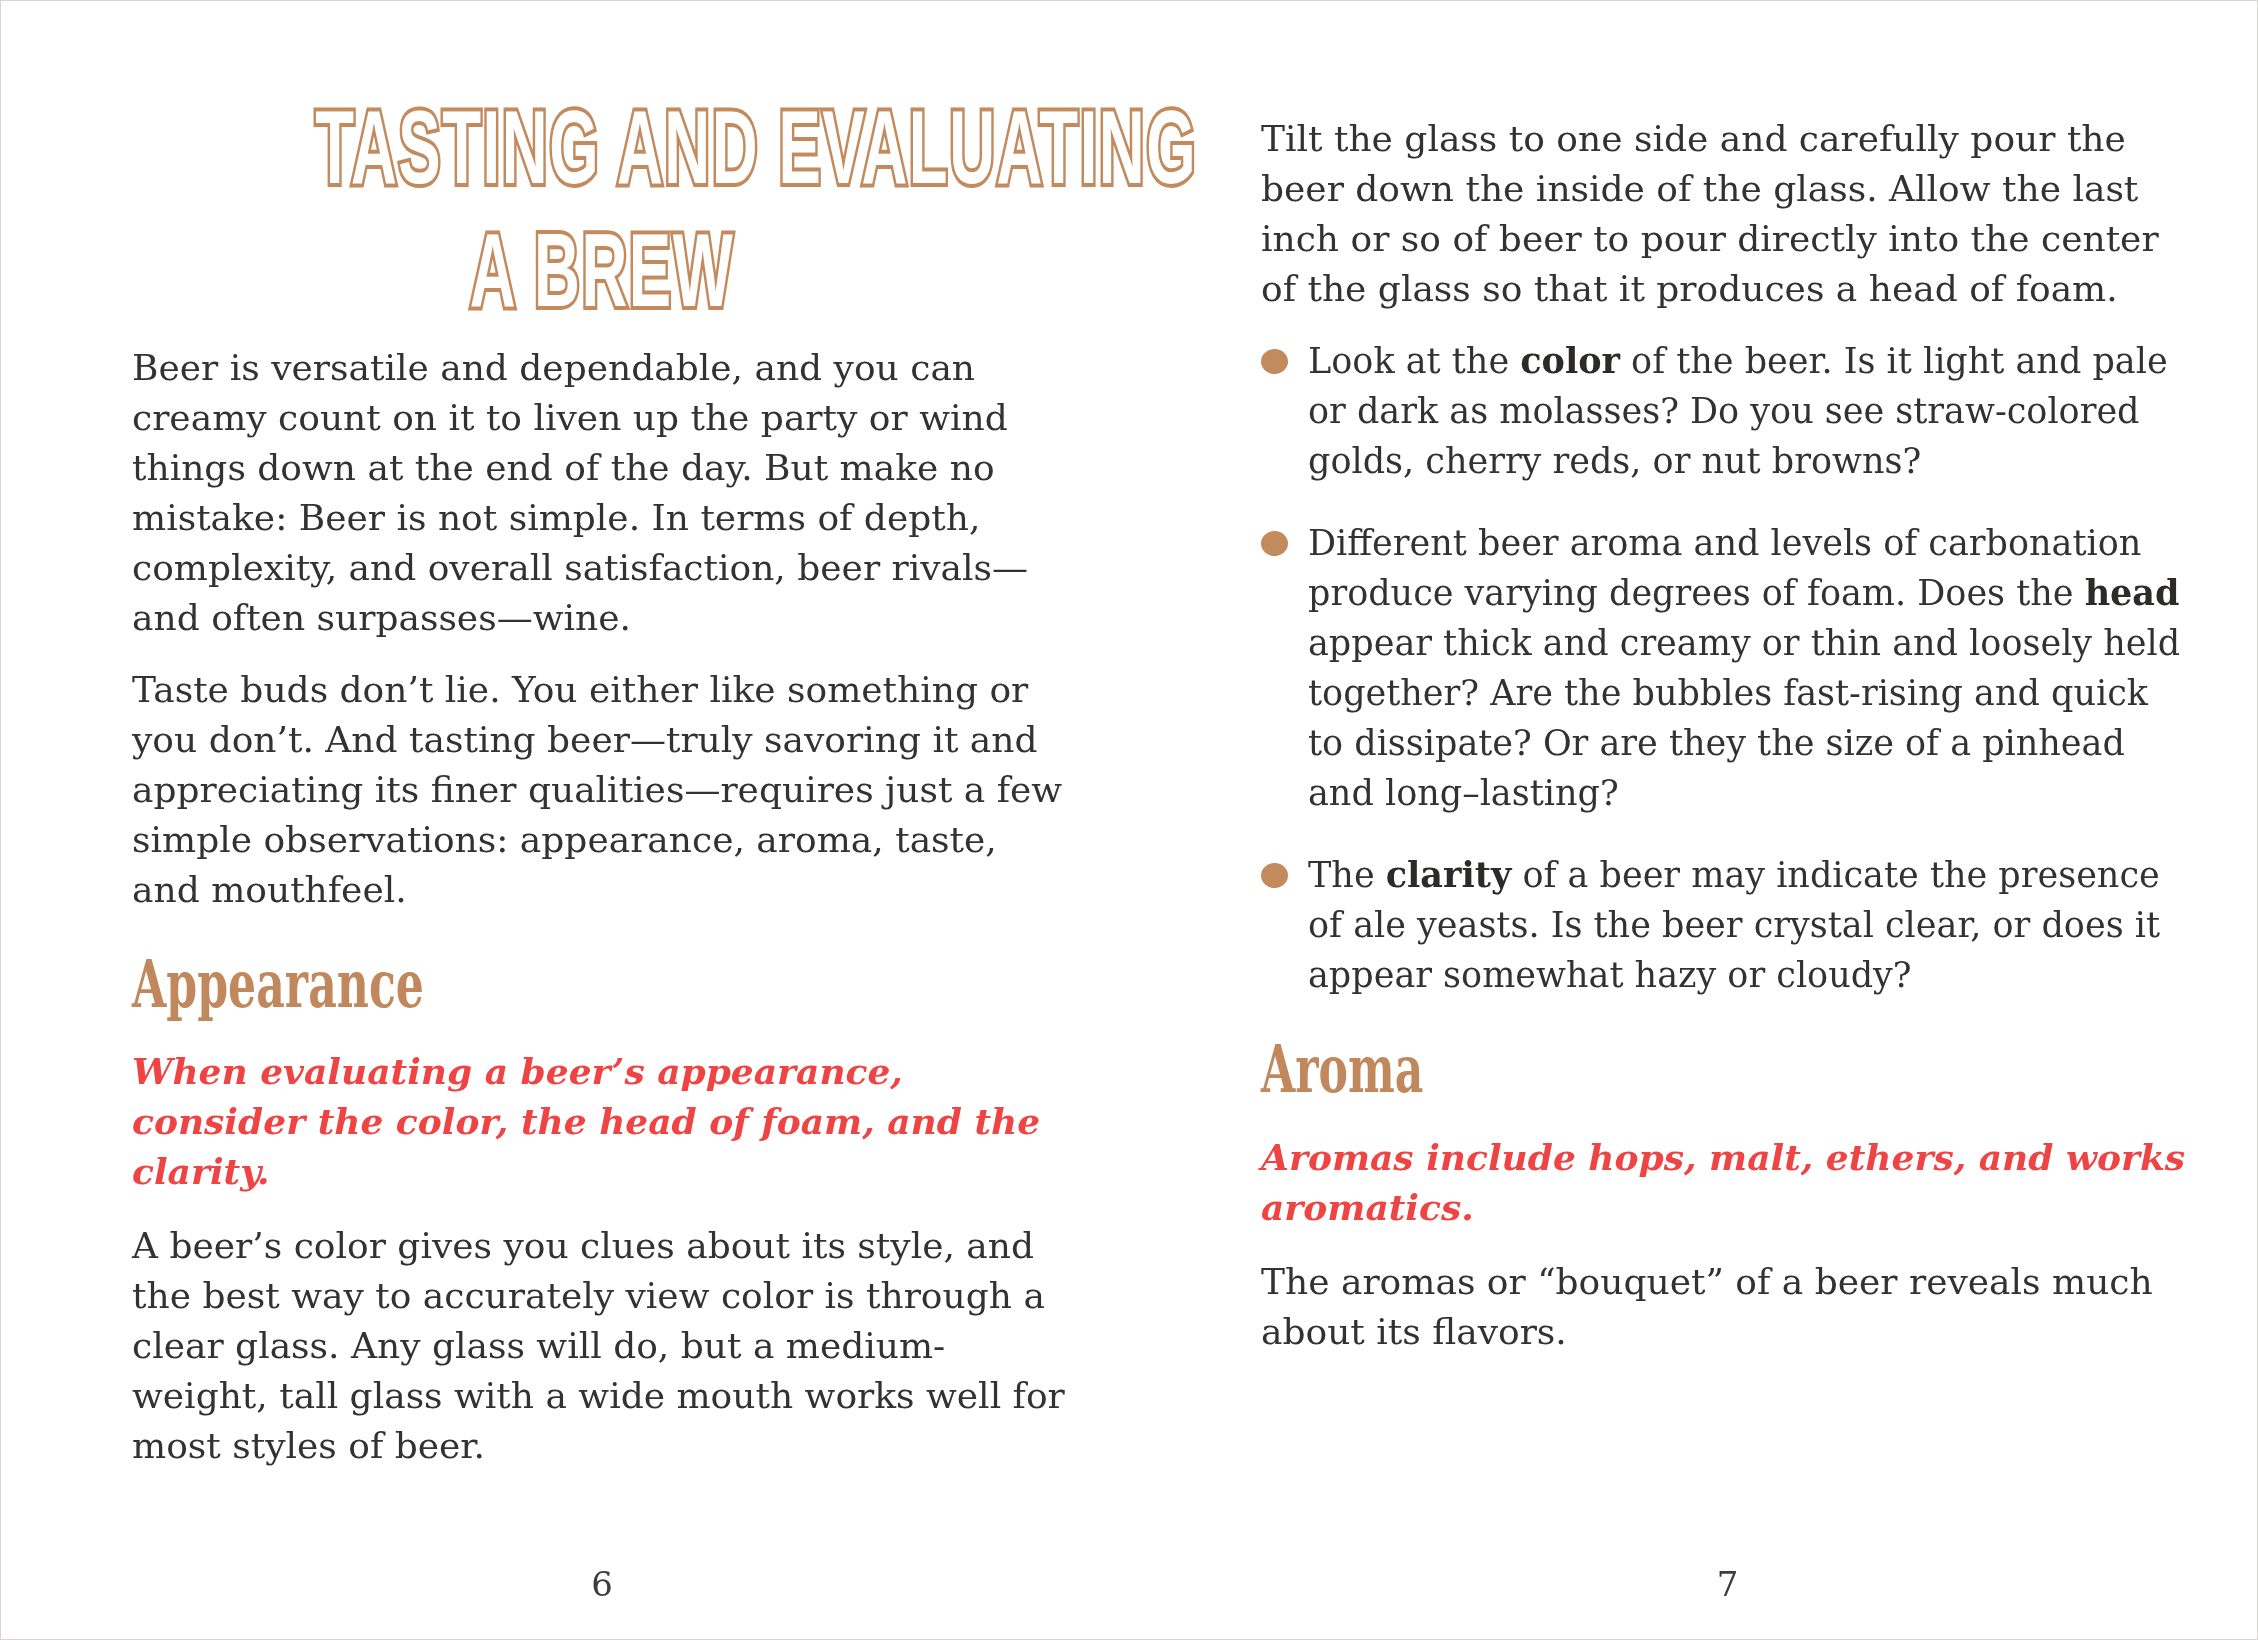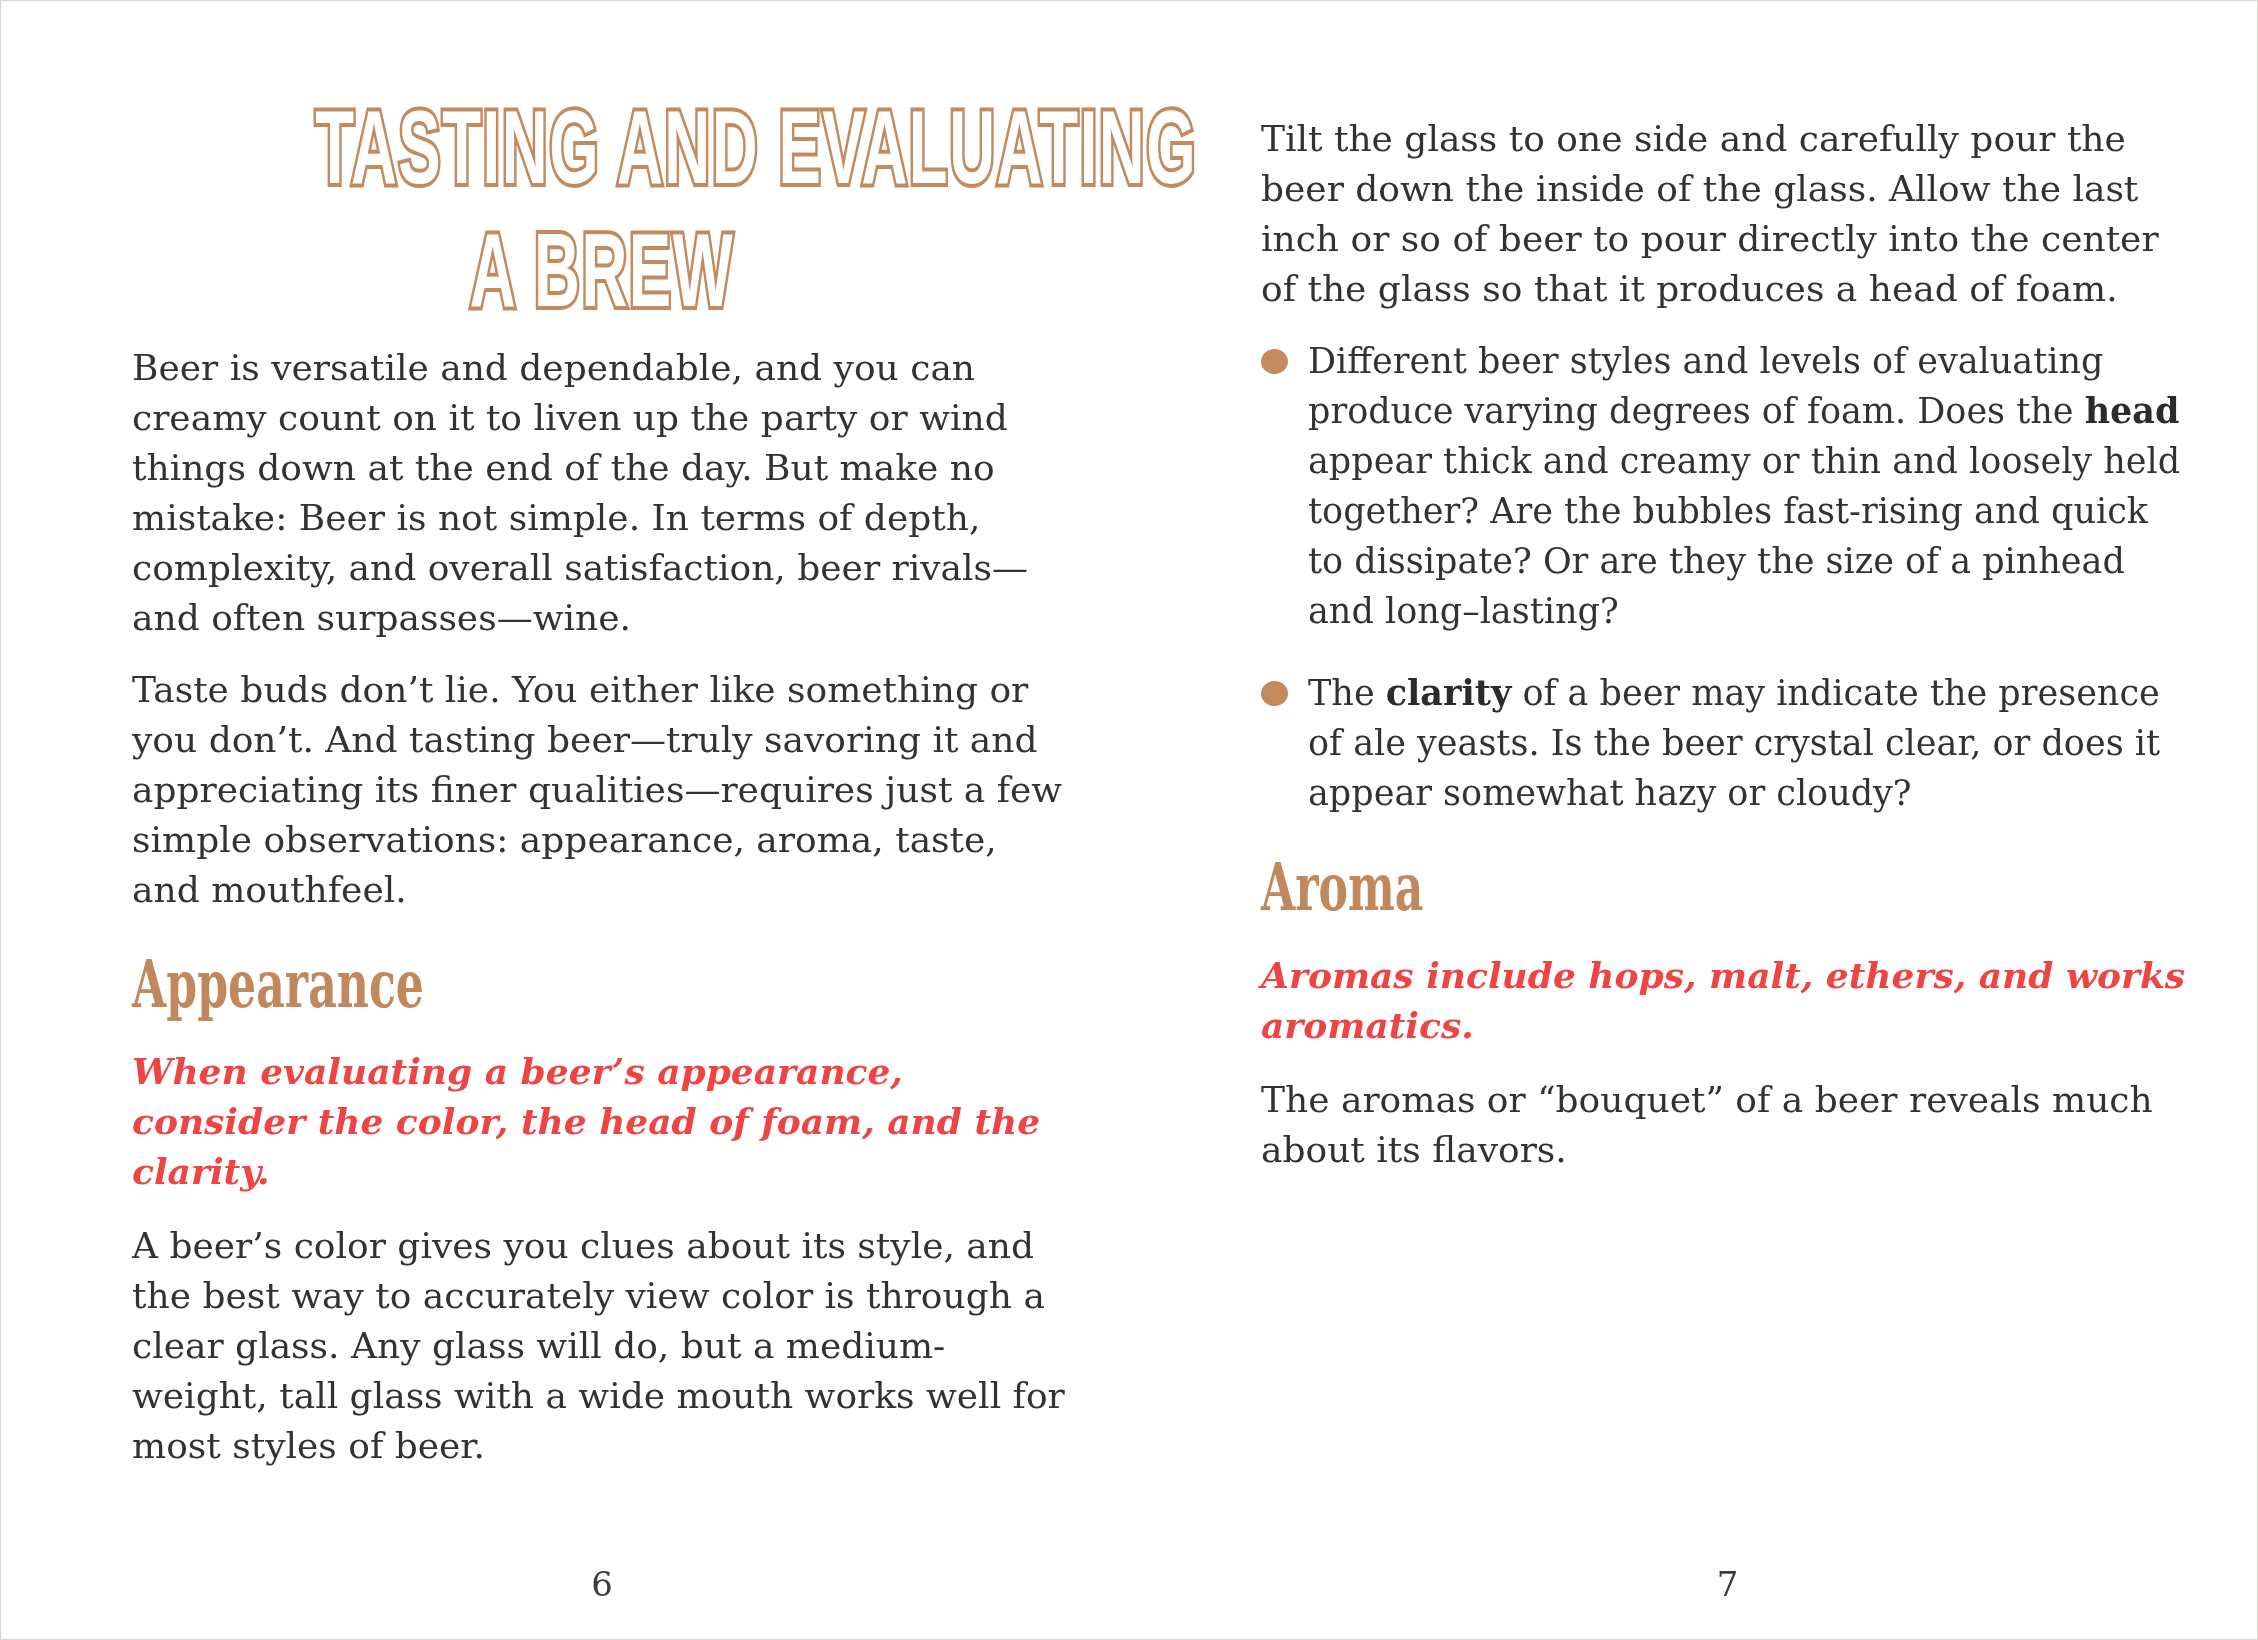--- a/index.html
+++ b/index.html
@@ -137,21 +137,25 @@
 
     <div class="page-number">6</div>
   </div>
 
   <div class="col col-right">
     <p class="body-text first">Tilt the glass to one side and carefully pour the beer down the inside of the glass. Allow the last inch or so of beer to pour directly into the center of the glass so that it produces a head of foam.</p>
 
     <ul class="bullet-list">
       <li class="bullet-item">
         <span class="bullet-dot"></span>
-        <span><span>Different beer styles and levels of evaluating produce varying degrees of foam. Does the </span><b>head</b><span> appear thick and creamy or thin and loosely held together? Are the bubbles fast-rising and quick to dissipate? Or are they the size of a pinhead and long–lasting?</span></span>
+        <span><span>Look at the </span><b>color</b><span> of the beer. Is it light and pale or dark as molasses?  Do you see straw-colored golds, cherry reds, or nut browns?</span></span>
+      </li>
+      <li class="bullet-item">
+        <span class="bullet-dot"></span>
+        <span><span>Different beer aroma and levels of carbonation produce varying degrees of foam. Does the </span><b>head</b><span> appear thick and creamy or thin and loosely held together? Are the bubbles fast-rising and quick to dissipate? Or are they the size of a pinhead and long–lasting?</span></span>
       </li>
       <li class="bullet-item">
         <span class="bullet-dot"></span>
         <span><span>The </span><b>clarity</b><span> of a beer may indicate the presence of ale yeasts. Is the beer crystal clear, or does it appear somewhat hazy or cloudy?</span></span>
       </li>
     </ul>
 
     <h2 class="section-heading">Aroma</h2>
 
     <p class="body-text lead">Aromas include hops, malt, ethers, and works aromatics.</p>

